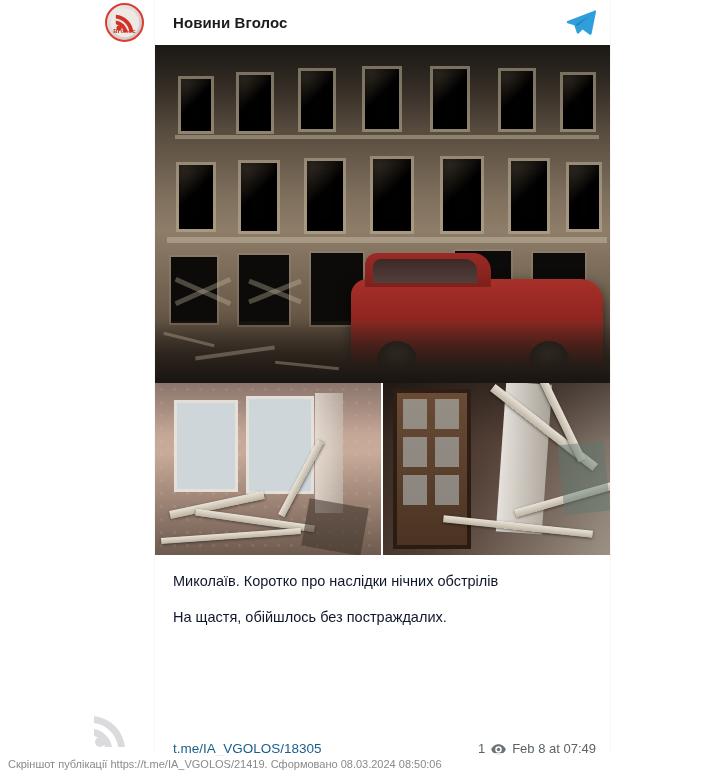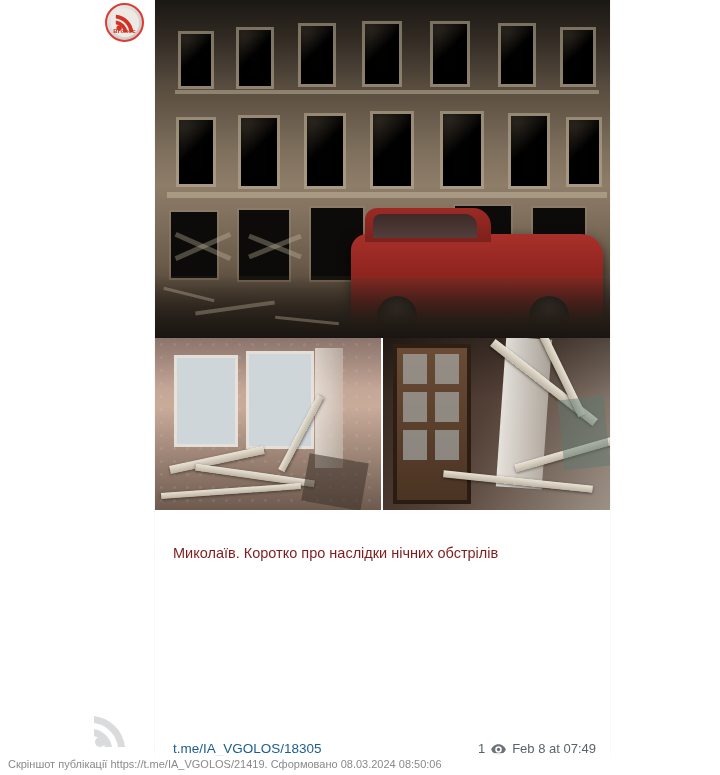--- a/index.html
+++ b/index.html
@@ -240,22 +240,21 @@
   .curtain {
     position: absolute;
     background: linear-gradient(90deg, rgba(244,242,236,0.9) 0%, rgba(206,202,192,0.7) 100%);
   }
 
   
   .post-body {
     padding: 15px 18px 0 18px;
     font-size: 14.5px;
     line-height: 1.55;
-    color: #7f1d1d;
-    margin-top: 17px;
+    color: #0f172a;
   }
   .post-body p {
     margin: 0 0 14px 0;
   }
   .post-body p:last-child { margin-bottom: 0; }
 
   
   .post-footer {
     position: absolute;
     left: 0;
@@ -321,20 +320,29 @@
         <path d="M7 15a16 16 0 0 1 14 14h-4.6A11.4 11.4 0 0 0 7 19.6z"></path>
         <path d="M7 8a23 23 0 0 1 21 21h-4.6A18.4 18.4 0 0 0 7 12.6z"></path>
       </g>
     </svg>
   </div>
   <div class="avatar-badge">Вголос</div>
 </div>
 
 <div class="post-card">
 
+  <div class="post-header">
+    <div class="channel-name">Новини Вголос</div>
+    <div class="tg-plane">
+      <svg viewBox="0 0 30 26" width="30" height="26" aria-hidden="true">
+        <path d="M29 1.4 1.5 12.1c-1 .4-1 1.8 0 2.1l6.8 2.1 2.6 7.6c.3.9 1.4 1.1 2 .4l3.6-3.9 7 5.2c.8.6 1.9.2 2.1-.8L30 2.7c.2-1-.8-1.8-1.7-1.3z" fill="#2f9fdc"></path>
+        <path d="M11.6 17.1 24.4 6.2 9.6 15.4z" fill="#1d7fb5" opacity="0.75"></path>
+      </svg>
+    </div>
+  </div>
 
   <div class="media-main">
     <div class="facade">
 
       <div class="win broken" style="left:26px;  top:34px;  width:30px; height:52px;"></div>
       <div class="win broken" style="left:84px;  top:30px;  width:32px; height:56px;"></div>
       <div class="win broken" style="left:146px; top:26px;  width:32px; height:58px;"></div>
       <div class="win broken" style="left:210px; top:24px;  width:34px; height:60px;"></div>
       <div class="win broken" style="left:278px; top:24px;  width:34px; height:60px;"></div>
       <div class="win broken" style="left:346px; top:26px;  width:32px; height:58px;"></div>
@@ -405,20 +413,21 @@
         <div class="plank" style="left:120px; top:24px;  width:110px; height:8px; transform:rotate(64deg);"></div>
         <div class="plank" style="left:130px; top:110px; width:120px; height:8px; transform:rotate(-16deg);"></div>
         <div class="plank" style="left:60px;  top:140px; width:150px; height:7px; transform:rotate(6deg);"></div>
         <div class="debris" style="left:178px; top:60px; width:46px; height:70px; background:rgba(90,120,110,0.45); transform:rotate(-6deg);"></div>
       </div>
     </div>
   </div>
 
   <div class="post-body">
     <p>Миколаїв. Коротко про наслідки нічних обстрілів</p>
+    <p>На щастя, обійшлось без постраждалих.</p>
   </div>
 
   <div class="post-footer">
     <a class="post-link" href="#">t.me/IA_VGOLOS/18305</a>
     <div class="footer-right">
       <span class="views-count">1</span>
       <span class="eye-icon">
         <svg viewBox="0 0 16 11" width="15" height="11" aria-hidden="true">
           <path d="M8 0C4 0 1.2 3 .3 5.2a.9.9 0 0 0 0 .6C1.2 8 4 11 8 11s6.8-3 7.7-5.2a.9.9 0 0 0 0-.6C14.8 3 12 0 8 0zm0 9a3.5 3.5 0 1 1 0-7 3.5 3.5 0 0 1 0 7z" fill="#6b7277"></path>
           <circle cx="8" cy="5.5" r="1.8" fill="#6b7277"></circle>

